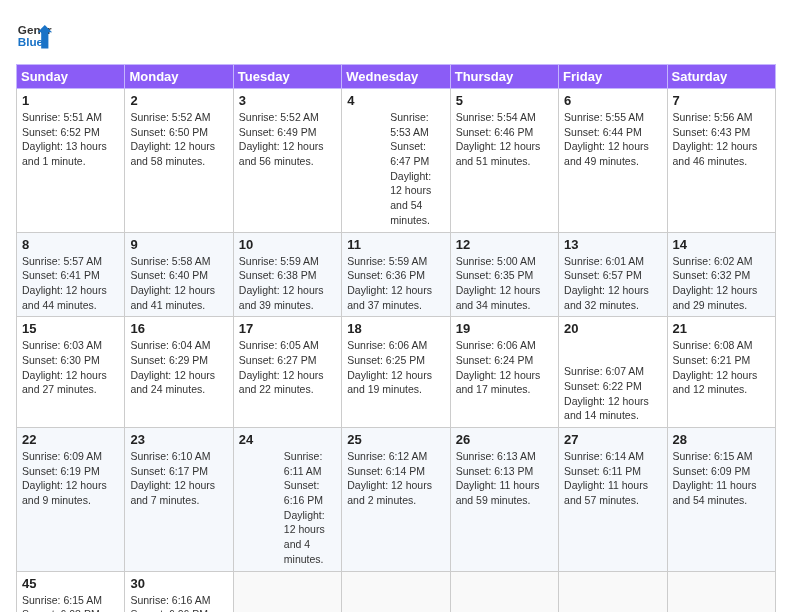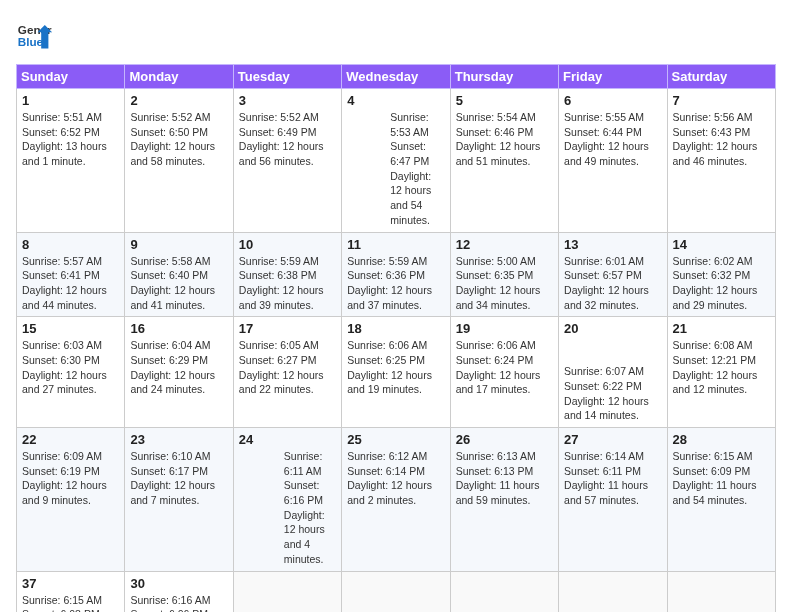--- a/index.html
+++ b/index.html
@@ -249,21 +249,21 @@
         <td>
           <span class="day-num">20</span>
           <div class="day-info" style="white-space: pre-line; margin-top: 28px;">Sunrise: 6:07 AM
 Sunset: 6:22 PM
 Daylight: 12 hours
 and 14 minutes.</div>
         </td>
         <td>
           <span class="day-num">21</span>
           <div class="day-info" style="white-space: pre-line;">Sunrise: 6:08 AM
-Sunset: 12:21 PM
+Sunset: 6:21 PM
 Daylight: 12 hours
 and 12 minutes.</div>
         </td>
       </tr>
       <tr>
         <td>
           <span class="day-num">22</span>
           <div class="day-info" style="white-space: pre-line;">Sunrise: 6:09 AM
 Sunset: 6:19 PM
 Daylight: 12 hours
@@ -307,21 +307,21 @@
         <td>
           <span class="day-num">28</span>
           <div class="day-info" style="white-space: pre-line;">Sunrise: 6:15 AM
 Sunset: 6:09 PM
 Daylight: 11 hours
 and 54 minutes.</div>
         </td>
       </tr>
       <tr>
         <td>
-          <span class="day-num">37</span>
+          <span class="day-num">45</span>
           <div class="day-info" style="white-space: pre-line;">Sunrise: 6:15 AM
 Sunset: 6:08 PM
 Daylight: 11 hours
 and 52 minutes.</div>
         </td>
         <td>
           <span class="day-num">30</span>
           <div class="day-info" style="white-space: pre-line;">Sunrise: 6:16 AM
 Sunset: 6:06 PM
 Daylight: 11 hours

